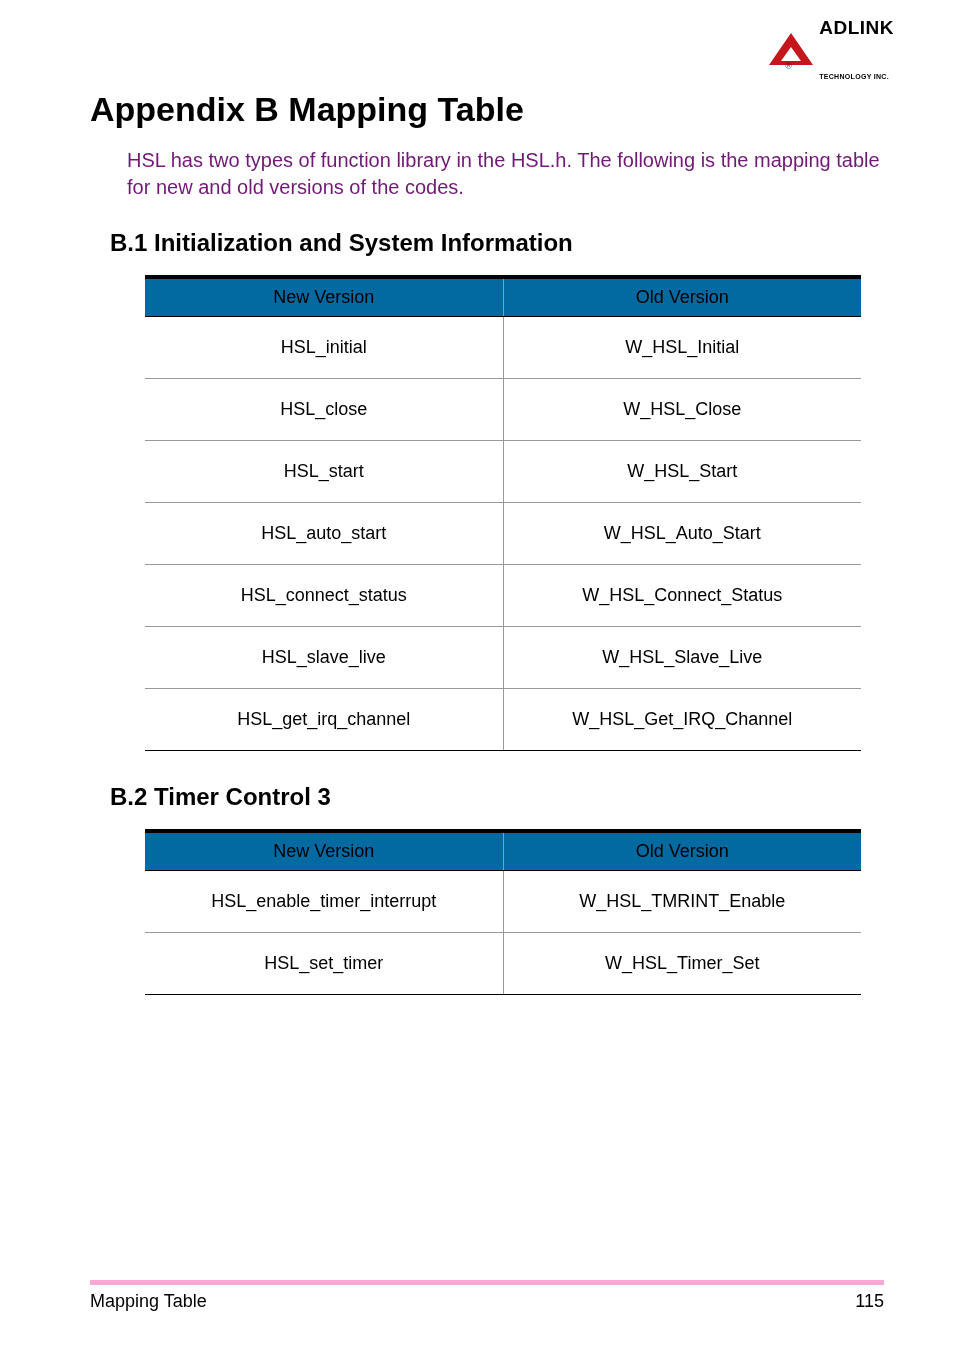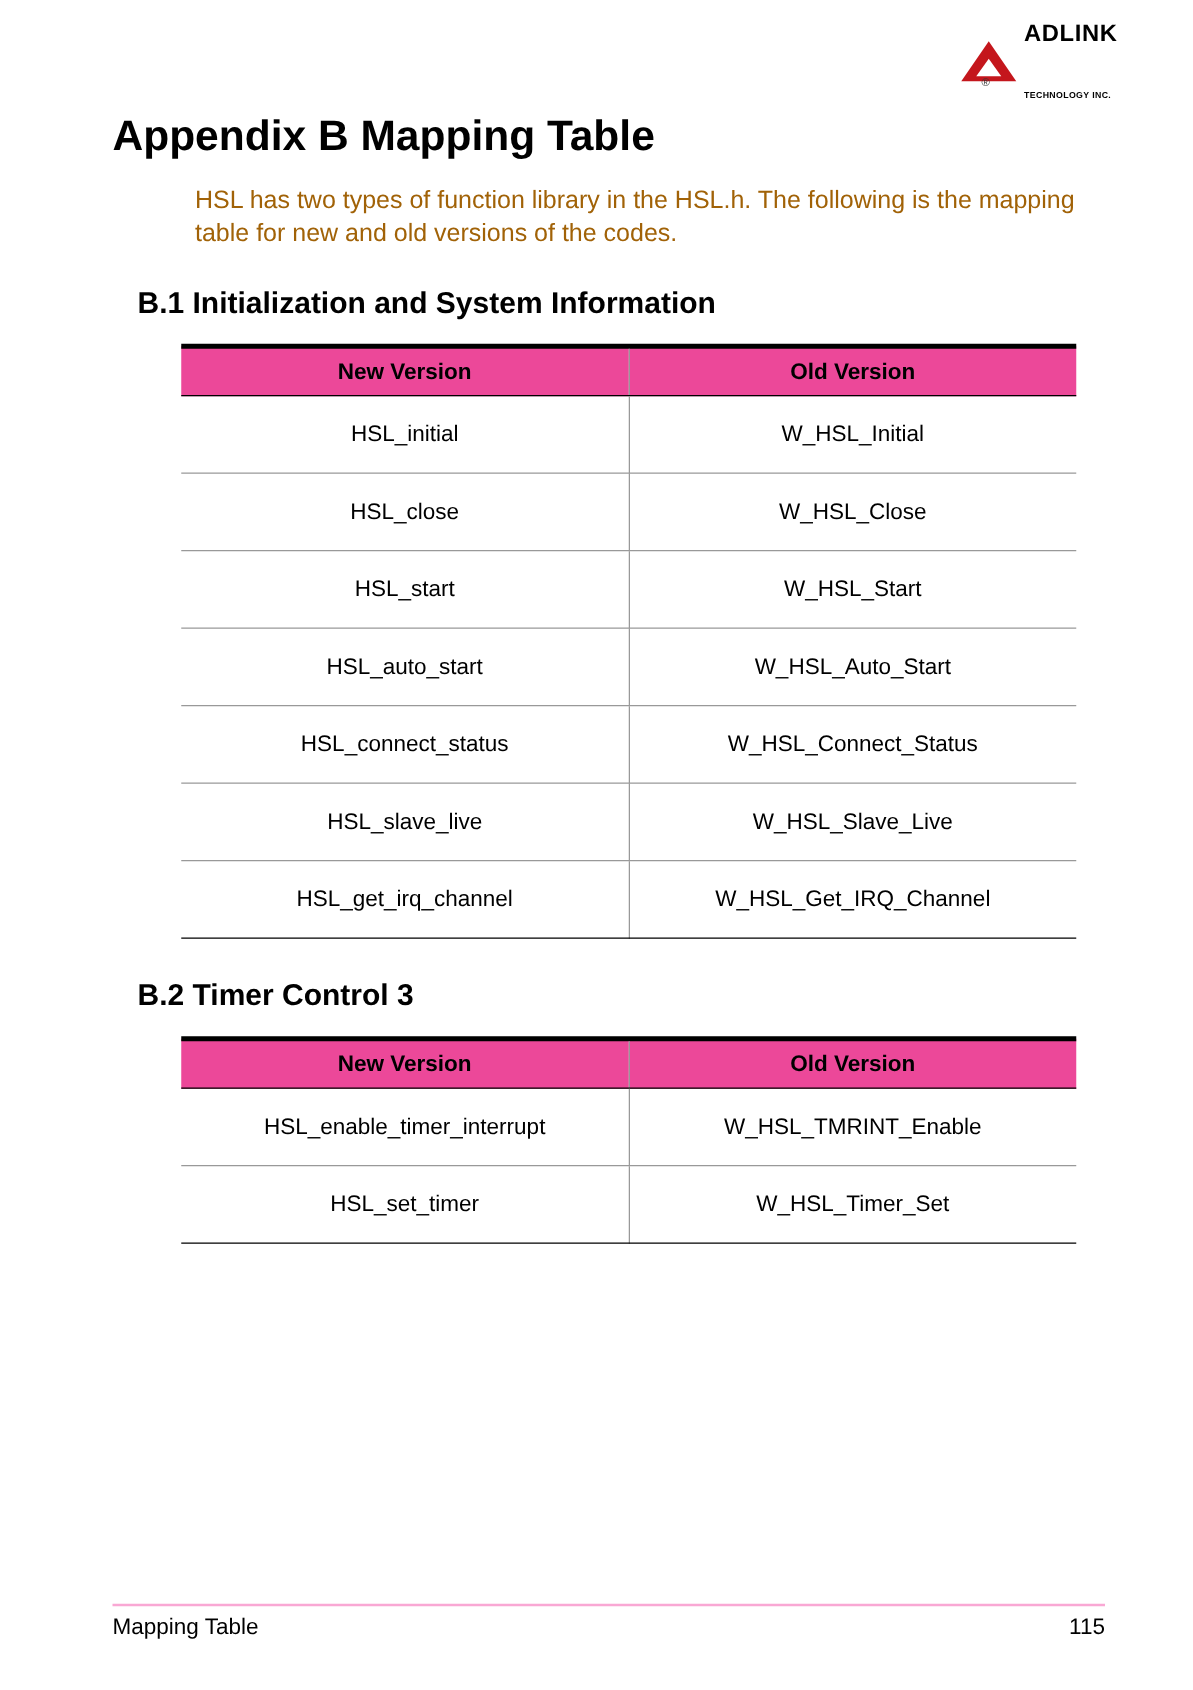--- a/index.html
+++ b/index.html
@@ -69,42 +69,42 @@
     }
     h1.appendix-title {
       font-size: 34px;
       font-weight: bold;
       margin-top: 60px;
       margin-bottom: 18px;
       color: #000;
     }
     p.intro {
       font-size: 20px;
-      color: #a16207;
-      margin-left: 66px;
+      color: #701a75;
+      margin-left: 37px;
       line-height: 1.35;
       margin-bottom: 28px;
     }
     h2.section-title {
       font-size: 24px;
       font-weight: bold;
       margin-left: 20px;
       margin-bottom: 18px;
       margin-top: 10px;
       color: #000;
     }
     table.mapping {
       width: 716px;
       margin-left: 55px;
       border-collapse: collapse;
       margin-bottom: 32px;
     }
     table.mapping th {
-      background: #ec4899;
-      font-weight: bold;
+      background: #0369a1;
+      font-weight: normal;
       font-size: 18px;
       padding: 8px 6px;
       border-top: 4px solid #000;
       border-bottom: 1.5px solid #000;
       border-left: 1px solid #999;
       border-right: 1px solid #999;
       text-align: center;
     }
     table.mapping th:first-child {
       border-left: none;
@@ -130,21 +130,21 @@
       border-bottom: 1.5px solid #000;
     }
     table.mapping col {
       width: 50%;
     }
     .footer {
       position: absolute;
       bottom: 40px;
       left: 90px;
       right: 70px;
-      border-top: 2px solid #f9a8d4;
+      border-top: 5px solid #f9a8d4;
       padding-top: 6px;
       display: flex;
       justify-content: space-between;
       font-size: 18px;
       color: #000;
     }
   </style>
 </head>
 <body>
 

